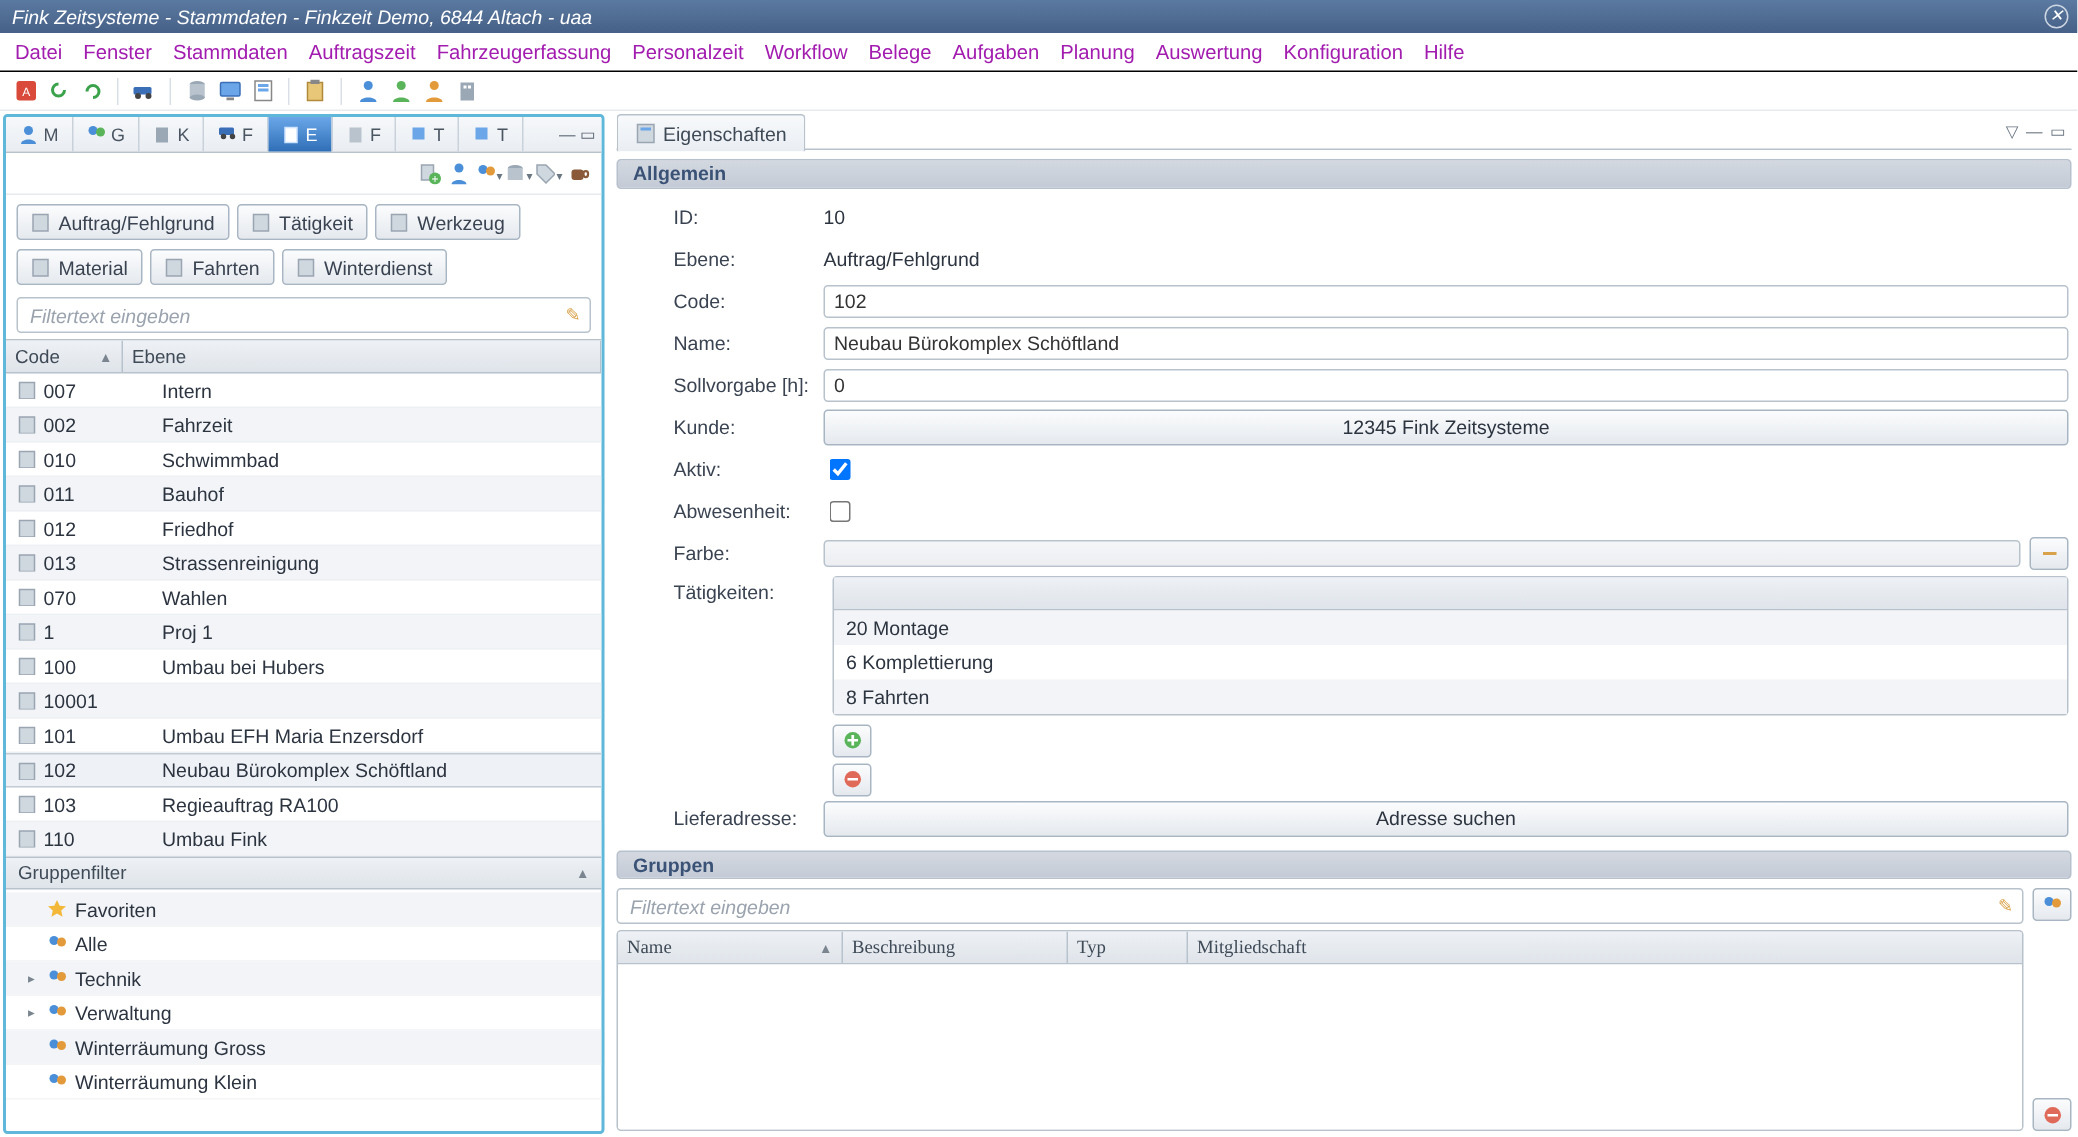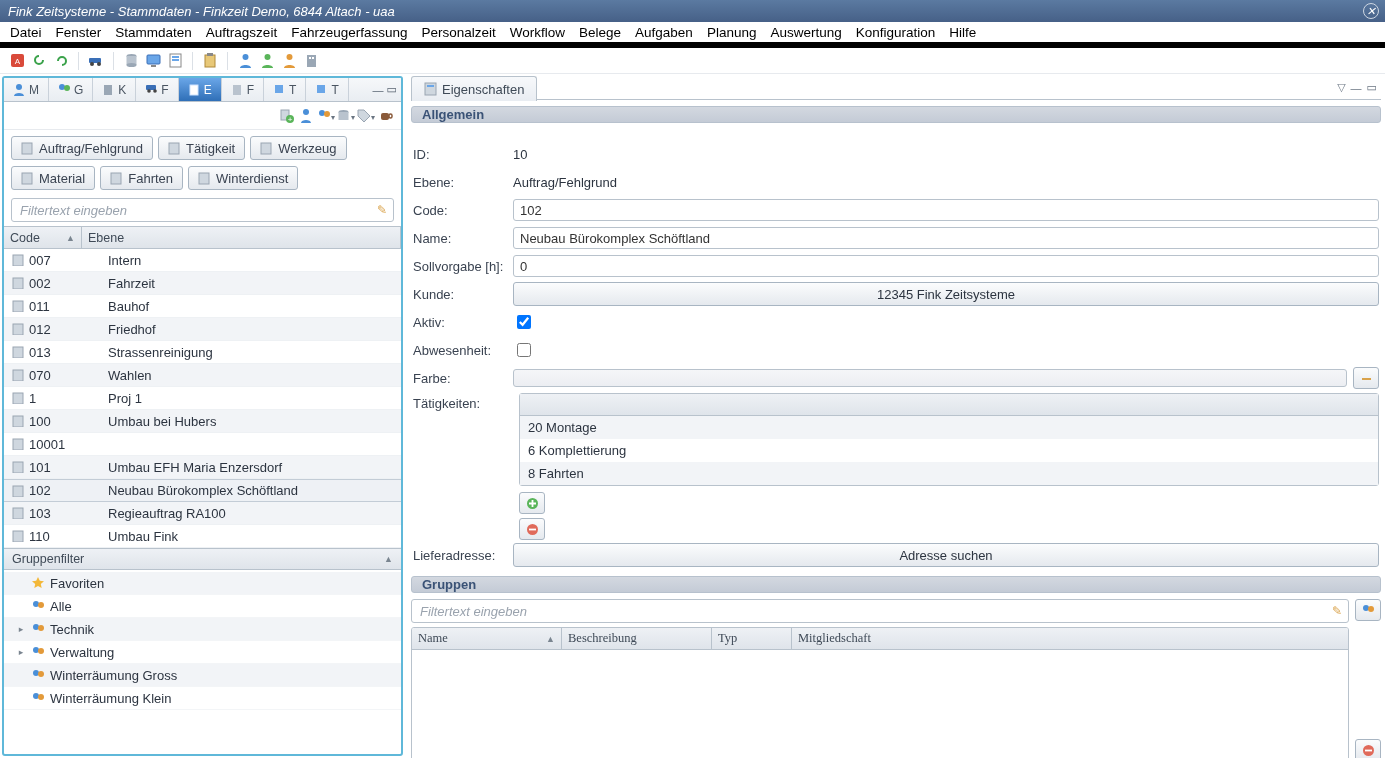--- a/index.html
+++ b/index.html
@@ -43,23 +43,23 @@
   .titlebar .close {
     width: 16px; height: 16px; border: 1.5px solid #cdd6e2; border-radius: 50%;
     display: inline-flex; align-items: center; justify-content: center;
     font-size: 11px; line-height: 1; cursor: pointer;
   }
   .menubar {
     height: 26px;
     display: flex; align-items: center; gap: 14px;
     padding: 0 10px;
     background: #fff;
-    border-bottom: 6px solid #000000;
+    border-bottom: 1px solid #000000;
     font-size: 13.5px;
-    color: #000000;
+    color: #a21caf;
   }
   .menubar span { cursor: pointer; }
   .toolbar {
     height: 26px;
     display: flex; align-items: center; gap: 4px;
     padding: 0 8px;
     border-bottom: 1px solid #e7eaee;
   }
   .toolbar .sep { width: 1px; height: 18px; background: #dbe0e6; margin: 0 4px; }
   .ticon {
@@ -213,21 +213,22 @@
     background: linear-gradient(var(--section-hdr-s), var(--section-hdr-e));
     border: 1px solid #b7c1cd;
     border-radius: 3px;
     display: flex; align-items: center;
     padding: 0 10px;
     color: var(--section-text);
     font-weight: 600;
     font-size: 13px;
   }
   .form {
-    padding: 18px 2px 0 2px;
+    padding: 6px 2px 0 2px;
+    margin-left: 36px;
   }
   .frow {
     display: flex; align-items: center;
     min-height: 26px; margin-bottom: 2px;
   }
   .flabel { width: 100px; font-size: 13px; color: #3a4351; }
   .fval   { flex: 1; display:flex; align-items:center; gap:6px; }
   .tinput {
     flex:1; height: 22px;
     border: 1px solid var(--border); border-radius: 3px;
@@ -566,20 +567,29 @@
               </svg>
               <span>002</span>
             </div>
             <div class="c2">Fahrzeit</div>
           </div>
           <div class="grow">
             <div class="c1">
               <svg class="rowicon" width="12" height="13">
                 <rect x="1" y="1" width="10" height="11" fill="#cfd7df" stroke="#9aa5b2"></rect>
               </svg>
+              <span>010</span>
+            </div>
+            <div class="c2">Schwimmbad</div>
+          </div>
+          <div class="grow">
+            <div class="c1">
+              <svg class="rowicon" width="12" height="13">
+                <rect x="1" y="1" width="10" height="11" fill="#cfd7df" stroke="#9aa5b2"></rect>
+              </svg>
               <span>011</span>
             </div>
             <div class="c2">Bauhof</div>
           </div>
           <div class="grow">
             <div class="c1">
               <svg class="rowicon" width="12" height="13">
                 <rect x="1" y="1" width="10" height="11" fill="#cfd7df" stroke="#9aa5b2"></rect>
               </svg>
               <span>012</span>

